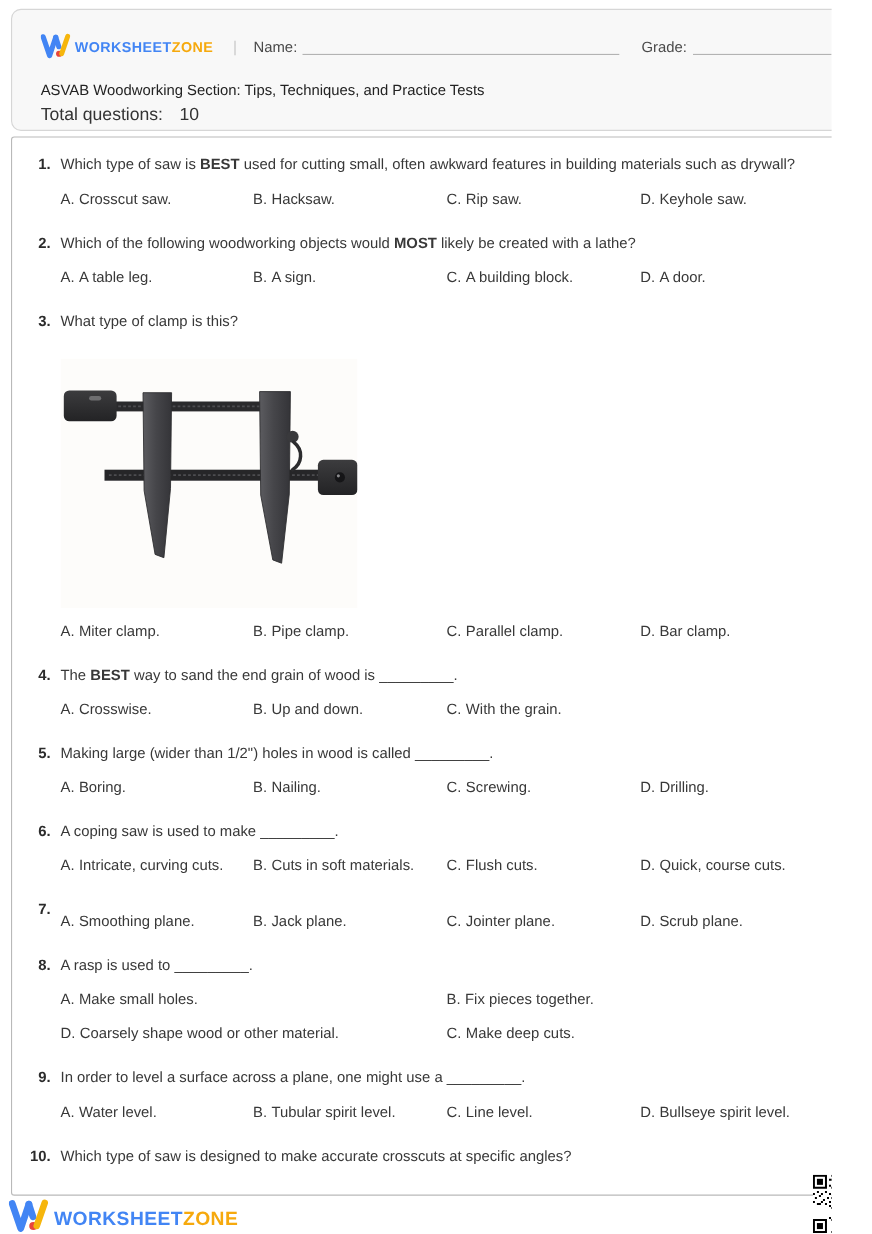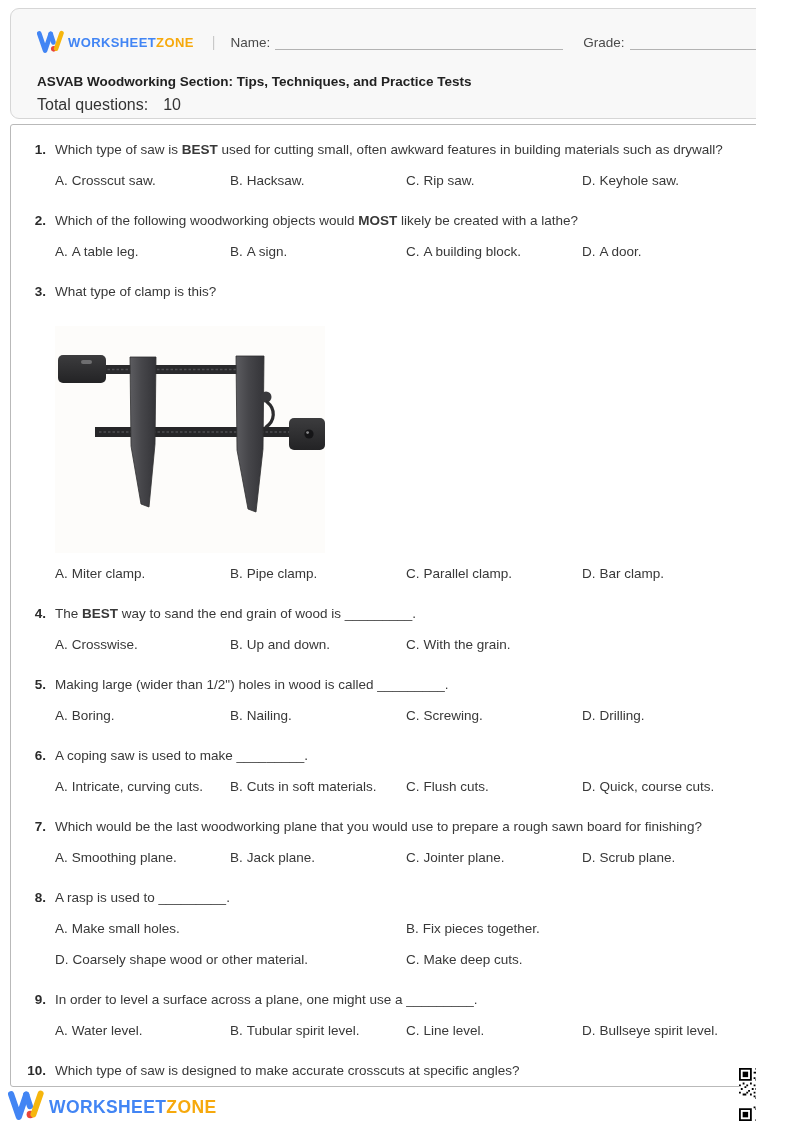--- a/index.html
+++ b/index.html
@@ -17,21 +17,21 @@
   .logo svg{ display:block; }
   .wordmark{ font-size:13px; font-weight:700; letter-spacing:.4px; margin-left:4px; white-space:nowrap; }
   .wm-blue{ color:#4285f4; }
   .wm-orange{ color:#f6a90d; }
   .hdr-divider{ color:#c9c9c9; margin:0 15px 0 18px; font-size:14px; }
   .hdr-label{ font-size:13.5px; color:#4a4a4a; white-space:nowrap; }
   .fill-line{ border-bottom:1px solid #b3b3b3; height:15px; }
   .name-line{ width:288px; margin-left:5px; }
   .grade-label{ margin-left:20px; }
   .grade-line{ flex:1; margin-left:5px; }
-  .ws-title{ margin-top:19px; font-size:13.5px; font-weight:700; color:#222; }
+  .ws-title{ margin-top:19px; font-size:13.5px; font-weight:400; color:#222; }
   .ws-total{ margin-top:7px; font-size:16px; color:#333; }
   .ws-total .total-value{ margin-left:15px; }
 
   
   .main-box{
     position:absolute; left:10px; top:124px; width:771px; height:963px;
     background:#fff; border:1px solid #b9b9b9; border-radius:3px;
     padding:15px 20px 0 15px; overflow:visible;
   }
   .q{ margin-top:20px; display:flex; color:#383838; font-size:13.5px; line-height:20px; }
@@ -191,21 +191,20 @@
           <span class="opt"><span class="opt-letter">B.</span><span>Cuts in soft materials.</span></span>
           <span class="opt"><span class="opt-letter">C.</span><span>Flush cuts.</span></span>
           <span class="opt"><span class="opt-letter">D.</span><span>Quick, course cuts.</span></span>
         </div>
       </div>
     </div>
 
     <div class="q">
       <div class="q-num">7.</div>
       <div class="q-body">
-        <div class="q-text"><span>Which would be the last woodworking plane that you would use to prepare a rough sawn board for finishing?</span></div>
         <div class="opts">
           <span class="opt"><span class="opt-letter">A.</span><span>Smoothing plane.</span></span>
           <span class="opt"><span class="opt-letter">B.</span><span>Jack plane.</span></span>
           <span class="opt"><span class="opt-letter">C.</span><span>Jointer plane.</span></span>
           <span class="opt"><span class="opt-letter">D.</span><span>Scrub plane.</span></span>
         </div>
       </div>
     </div>
 
     <div class="q">

